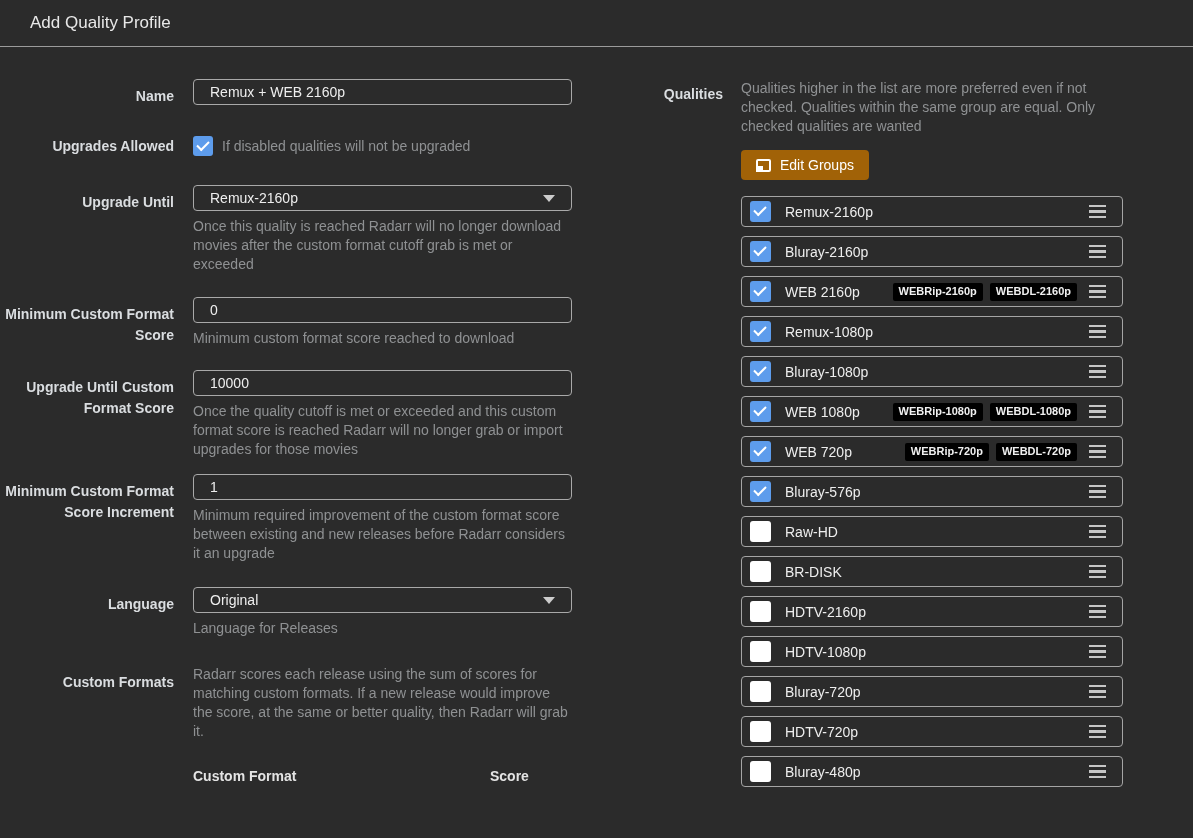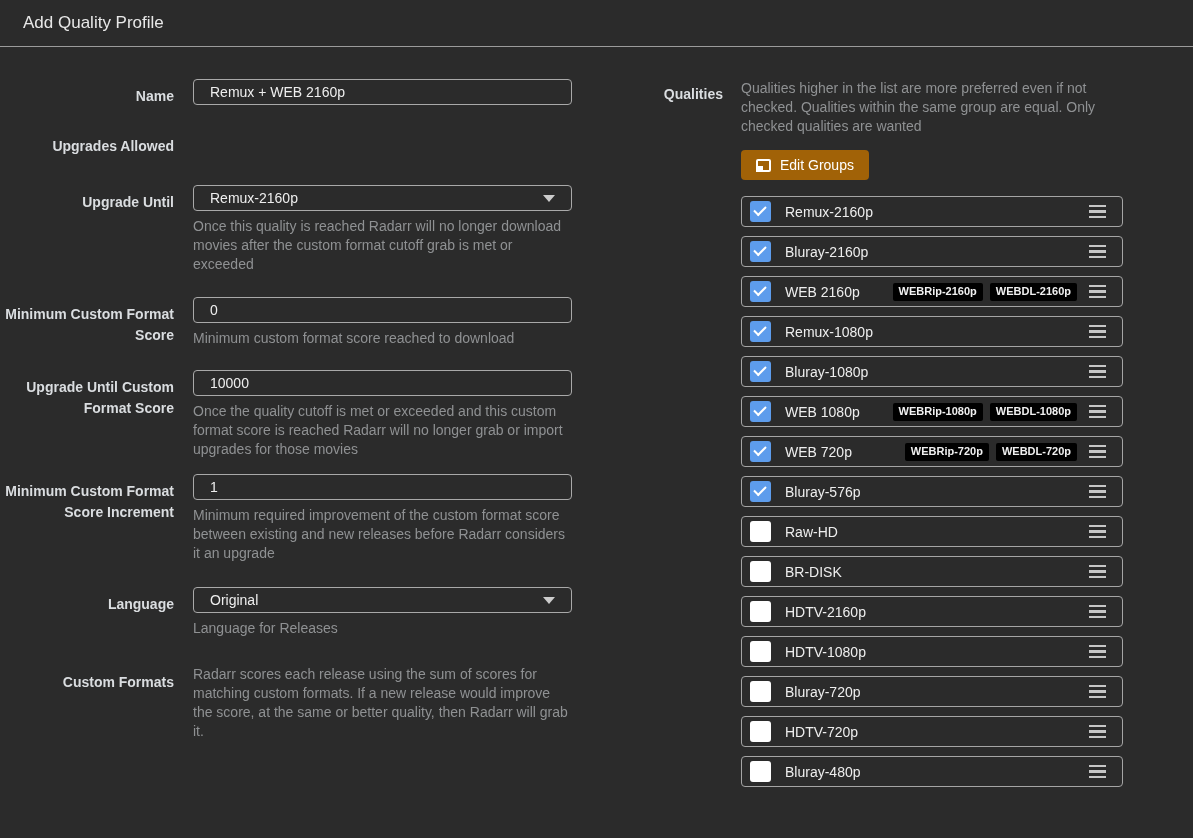--- a/index.html
+++ b/index.html
@@ -7,21 +7,21 @@
   body {
     background:#2b2b2b;
     font-family:"Liberation Sans", "DejaVu Sans", sans-serif;
     color:#ccc;
     -webkit-font-smoothing:antialiased;
   }
 
   
   .modal-header {
     height:47px;
-    padding:13px 24px 0 23px;
+    padding:13px 24px 0 30px;
     border-bottom:1px solid #9b9b9b;
     font-size:17px;
     color:#e8e8e8;
   }
 
   
   .modal-body { display:flex; padding-top:32px; }
   .col-left  { width:613px; flex-shrink:0; }
   .col-right { width:580px; flex-shrink:0; }
 
@@ -172,20 +172,24 @@
 
       <div class="form-group g-name">
         <div class="form-label">Name</div>
         <div class="form-control-wrap">
           <input class="text-input" type="text" value="Remux + WEB 2160p" style="">
         </div>
       </div>
 
       <div class="form-group g-upg">
         <div class="form-label" style="padding-top:1px;">Upgrades Allowed</div>
+        <div class="form-control-wrap check-row">
+          <span class="checkbox checked"></span>
+          <span class="inline-help">If disabled qualities will not be upgraded</span>
+        </div>
       </div>
 
       <div class="form-group g-until">
         <div class="form-label">Upgrade Until</div>
         <div class="form-control-wrap">
           <div class="select-input">
             <span>Remux-2160p</span>
             <span class="caret-down"></span>
           </div>
           <div class="help-text">Once this quality is reached Radarr will no longer download movies after the custom format cutoff grab is met or exceeded</div>
@@ -224,20 +228,24 @@
             <span class="caret-down"></span>
           </div>
           <div class="help-text">Language for Releases</div>
         </div>
       </div>
 
       <div class="form-group">
         <div class="form-label">Custom Formats</div>
         <div class="form-control-wrap">
           <div class="help-text" style="margin-top:0;">Radarr scores each release using the sum of scores for matching custom formats. If a new release would improve the score, at the same or better quality, then Radarr will grab it.</div>
+          <div class="cf-table-head">
+            <div class="cf-col-format">Custom Format</div>
+            <div class="cf-col-score">Score</div>
+          </div>
         </div>
       </div>
 
     </div>
 
     <div class="col-right">
       <div class="form-group">
         <div class="form-label">Qualities</div>
         <div class="form-control-wrap">
           <div class="qualities-help">Qualities higher in the list are more preferred even if not checked. Qualities within the same group are equal. Only checked qualities are wanted</div>

